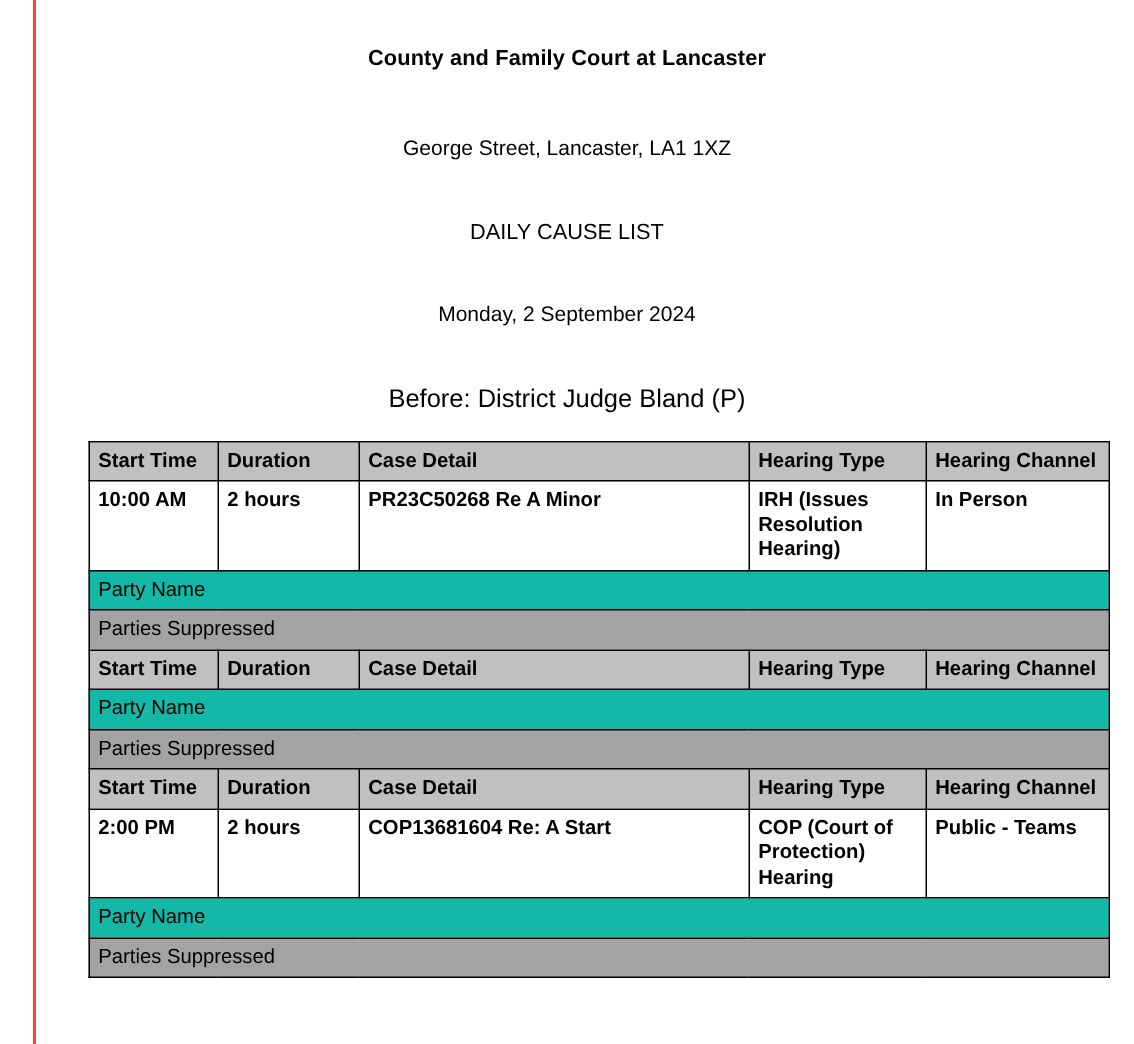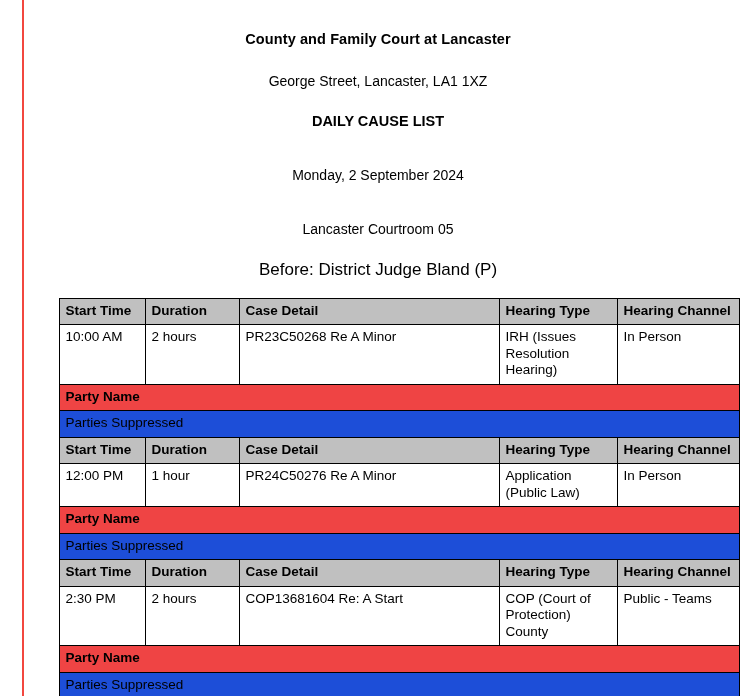--- a/index.html
+++ b/index.html
@@ -35,26 +35,26 @@
   }
   .doc-title {
     font-size: 14.5px;
     font-weight: bold;
     margin: 0;
     padding-top: 31px;
     letter-spacing: 0.1px;
   }
   .address {
     font-size: 14px;
-    margin: 0;
+    margin: 17px;
     padding-top: 26px;
   }
   .cause-list {
     font-size: 14.5px;
-    font-weight: bold;
+    font-weight: normal;
     margin: 0;
     padding-top: 24px;
   }
   .date-line {
     font-size: 14px;
     margin: 16px;
     padding-top: 22px;
   }
   .courtroom {
     font-size: 14px;
@@ -84,50 +84,49 @@
     padding: 4px 6px 5px 6px;
     font-size: 13.5px;
     line-height: 1.22;
     text-align: left;
   }
   tr.hdr td {
     background: #c0c0c0;
     font-weight: bold;
   }
   tr.party-hdr td {
-    background: #ef4444;
-    font-weight: bold;
+    background: #14b8a6;
+    font-weight: normal;
   }
   tr.detail td {
     background: #ffffff;
-    font-weight: normal;
+    font-weight: bold;
   }
   tr.party-val td {
-    background: #1d4ed8;
+    background: #a3a3a3;
   }
   
   col.c-start { width: 86px; }
   col.c-dur   { width: 94px; }
   col.c-case  { width: 260px; }
   col.c-type  { width: 118px; }
   col.c-chan  { width: 122px; }
 </style>
 </head>
 <body>
 
 <div class="margin-line"></div>
 
 <div class="page">
 
   <div class="heading-block">
     <div class="doc-title">County and Family Court at Lancaster</div>
     <div class="address">George Street, Lancaster, LA1 1XZ</div>
     <div class="cause-list">DAILY CAUSE LIST</div>
     <div class="date-line">Monday, 2 September 2024</div>
-    <div class="courtroom">Lancaster Courtroom 05</div>
     <div class="before">Before: District Judge Bland (P)</div>
   </div>
 
   <div class="table-wrap">
     <table class="cause">
       <colgroup>
         <col class="c-start">
         <col class="c-dur">
         <col class="c-case">
         <col class="c-type">
@@ -156,46 +155,39 @@
           <td colspan="5">Parties Suppressed</td>
         </tr>
 
         <tr class="hdr">
           <td>Start Time</td>
           <td>Duration</td>
           <td>Case Detail</td>
           <td>Hearing Type</td>
           <td>Hearing Channel</td>
         </tr>
-        <tr class="detail">
-          <td>12:00 PM</td>
-          <td>1 hour</td>
-          <td>PR24C50276 Re A Minor</td>
-          <td>Application (Public Law)</td>
-          <td>In Person</td>
-        </tr>
         <tr class="party-hdr">
           <td colspan="5">Party Name</td>
         </tr>
         <tr class="party-val">
           <td colspan="5">Parties Suppressed</td>
         </tr>
 
         <tr class="hdr">
           <td>Start Time</td>
           <td>Duration</td>
           <td>Case Detail</td>
           <td>Hearing Type</td>
           <td>Hearing Channel</td>
         </tr>
         <tr class="detail">
-          <td>2:30 PM</td>
+          <td>2:00 PM</td>
           <td>2 hours</td>
           <td>COP13681604 Re: A Start</td>
-          <td>COP (Court of Protection) County</td>
+          <td>COP (Court of Protection) Hearing</td>
           <td>Public - Teams</td>
         </tr>
         <tr class="party-hdr">
           <td colspan="5">Party Name</td>
         </tr>
         <tr class="party-val">
           <td colspan="5">Parties Suppressed</td>
         </tr>
       </tbody>
     </table>

